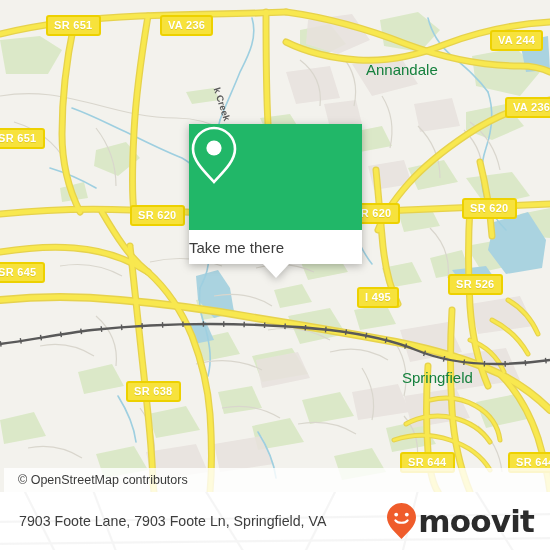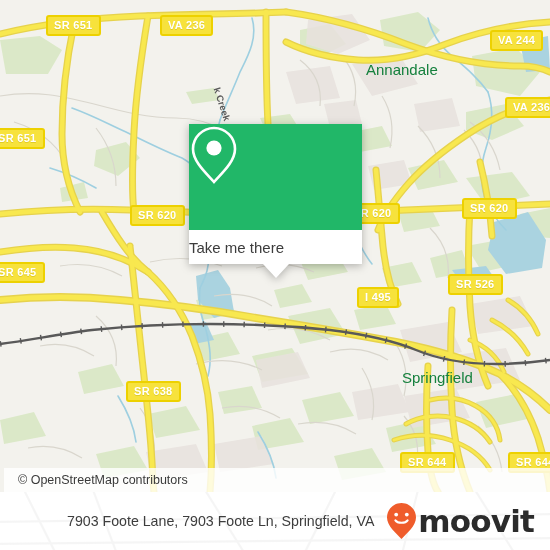--- a/index.html
+++ b/index.html
@@ -108,21 +108,20 @@
 
   
   #footer {
     position: absolute;
     left: 0; top: 492px;
     width: 550px; height: 58px;
     background: #ffffff;
     display: flex;
     align-items: center;
     overflow: hidden;
-    padding-left: 48px;
   }
   #footer-watermark {
     position: absolute;
     left: 0; top: 0; width: 100%; height: 100%;
     opacity: .13;
   }
   #footer-address {
     position: relative;
     z-index: 2;
     margin-left: 19px;

